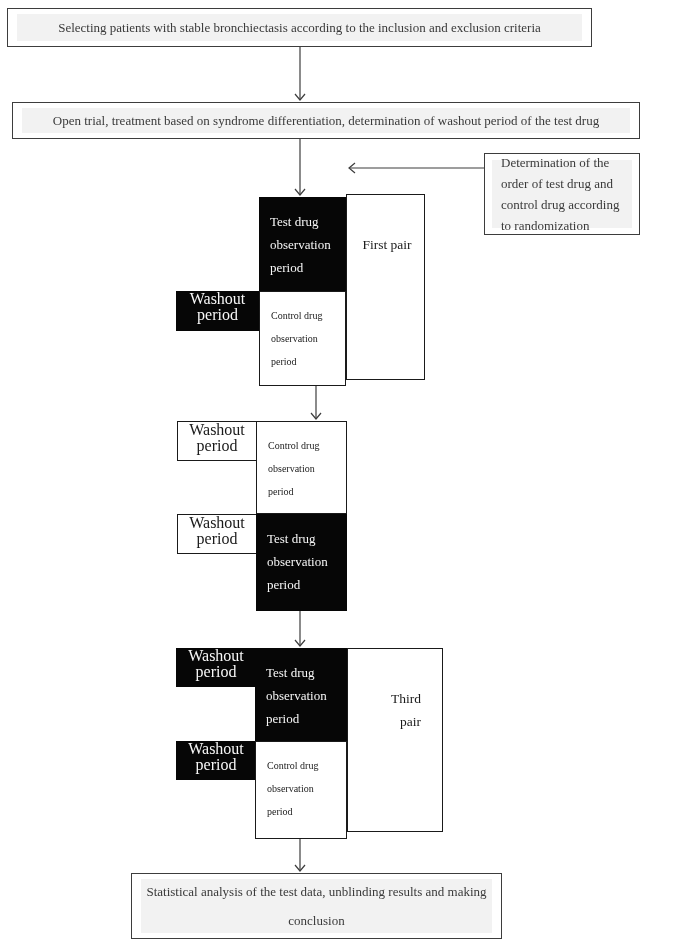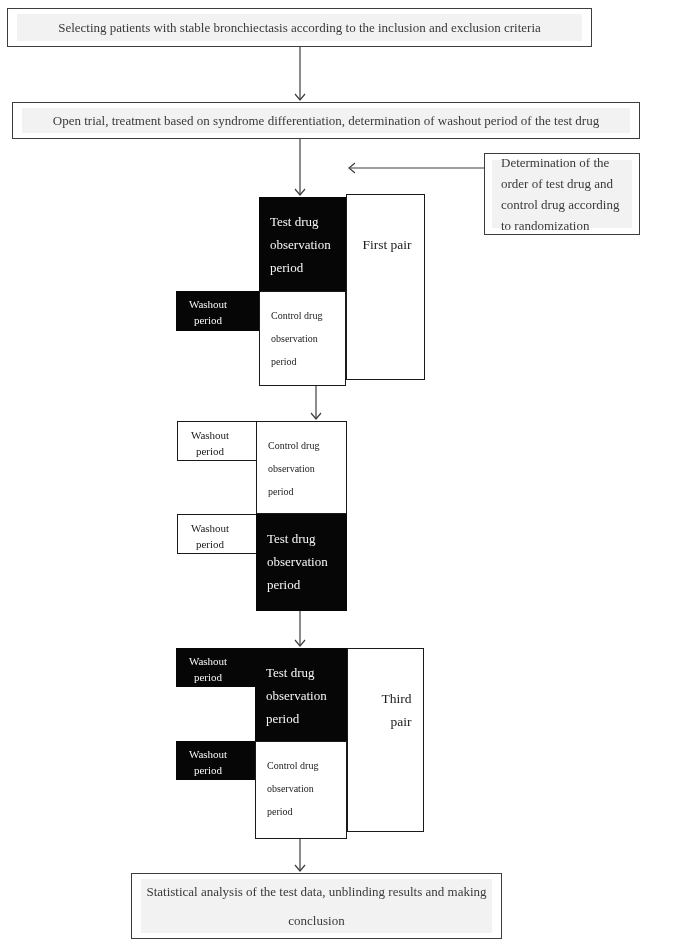--- a/index.html
+++ b/index.html
@@ -39,23 +39,22 @@
     padding:13px 2px 0 11px;
   }
   
   .whitebox{
     background:#ffffff;border:1.5px solid #1a1a1a;color:#1a1a1a;
     font-size:10px;line-height:23px;
     padding:12px 2px 0 11px;
   }
   
   .washout{
-    font-size:11px;line-height:16px;text-align:center;
-    display:flex;align-items:flex-start;justify-content:flex-start;
-    padding-top:5px;
+    font-size:16px;line-height:16px;text-align:center;
+    display:flex;align-items:flex-start;justify-content:center;
   }
   .washout.dark{background:var(--black_box);color:#f7f7f7;}
   .washout.light{background:#ffffff;border:1.5px solid #1a1a1a;color:#1a1a1a;}
   .washout span{display:inline-block;width:64px;}
   
   .pairlabel{
     background:#ffffff;border:1.5px solid #1a1a1a;color:#1a1a1a;
     font-size:13.5px;line-height:23px;text-align:right;
     display:flex;justify-content:center;
     padding-top:38px;
@@ -103,21 +102,21 @@
   <div class="abs whitebox obs" style="left:256px;top:421px;width:91px;height:93px;">
     <span>Control drug observation period</span>
   </div>
   <div class="abs washout light" style="left:177px;top:514px;width:80px;height:40px;">
     <span>Washout period</span>
   </div>
   <div class="abs blackbox obs" style="left:256px;top:514px;width:91px;height:97px;">
     <span>Test drug observation period</span>
   </div>
 
-  <div class="abs pairlabel" style="left:347px;top:648px;width:77px;height:184px;">
+  <div class="abs pairlabel" style="left:347px;top:648px;width:96px;height:184px;">
     <span>Third pair</span>
   </div>
   <div class="abs washout dark" style="left:176px;top:648px;width:80px;height:39px;">
     <span>Washout period</span>
   </div>
   <div class="abs blackbox obs" style="left:255px;top:648px;width:92px;height:93px;">
     <span>Test drug observation period</span>
   </div>
   <div class="abs washout dark" style="left:176px;top:741px;width:80px;height:39px;">
     <span>Washout period</span>

